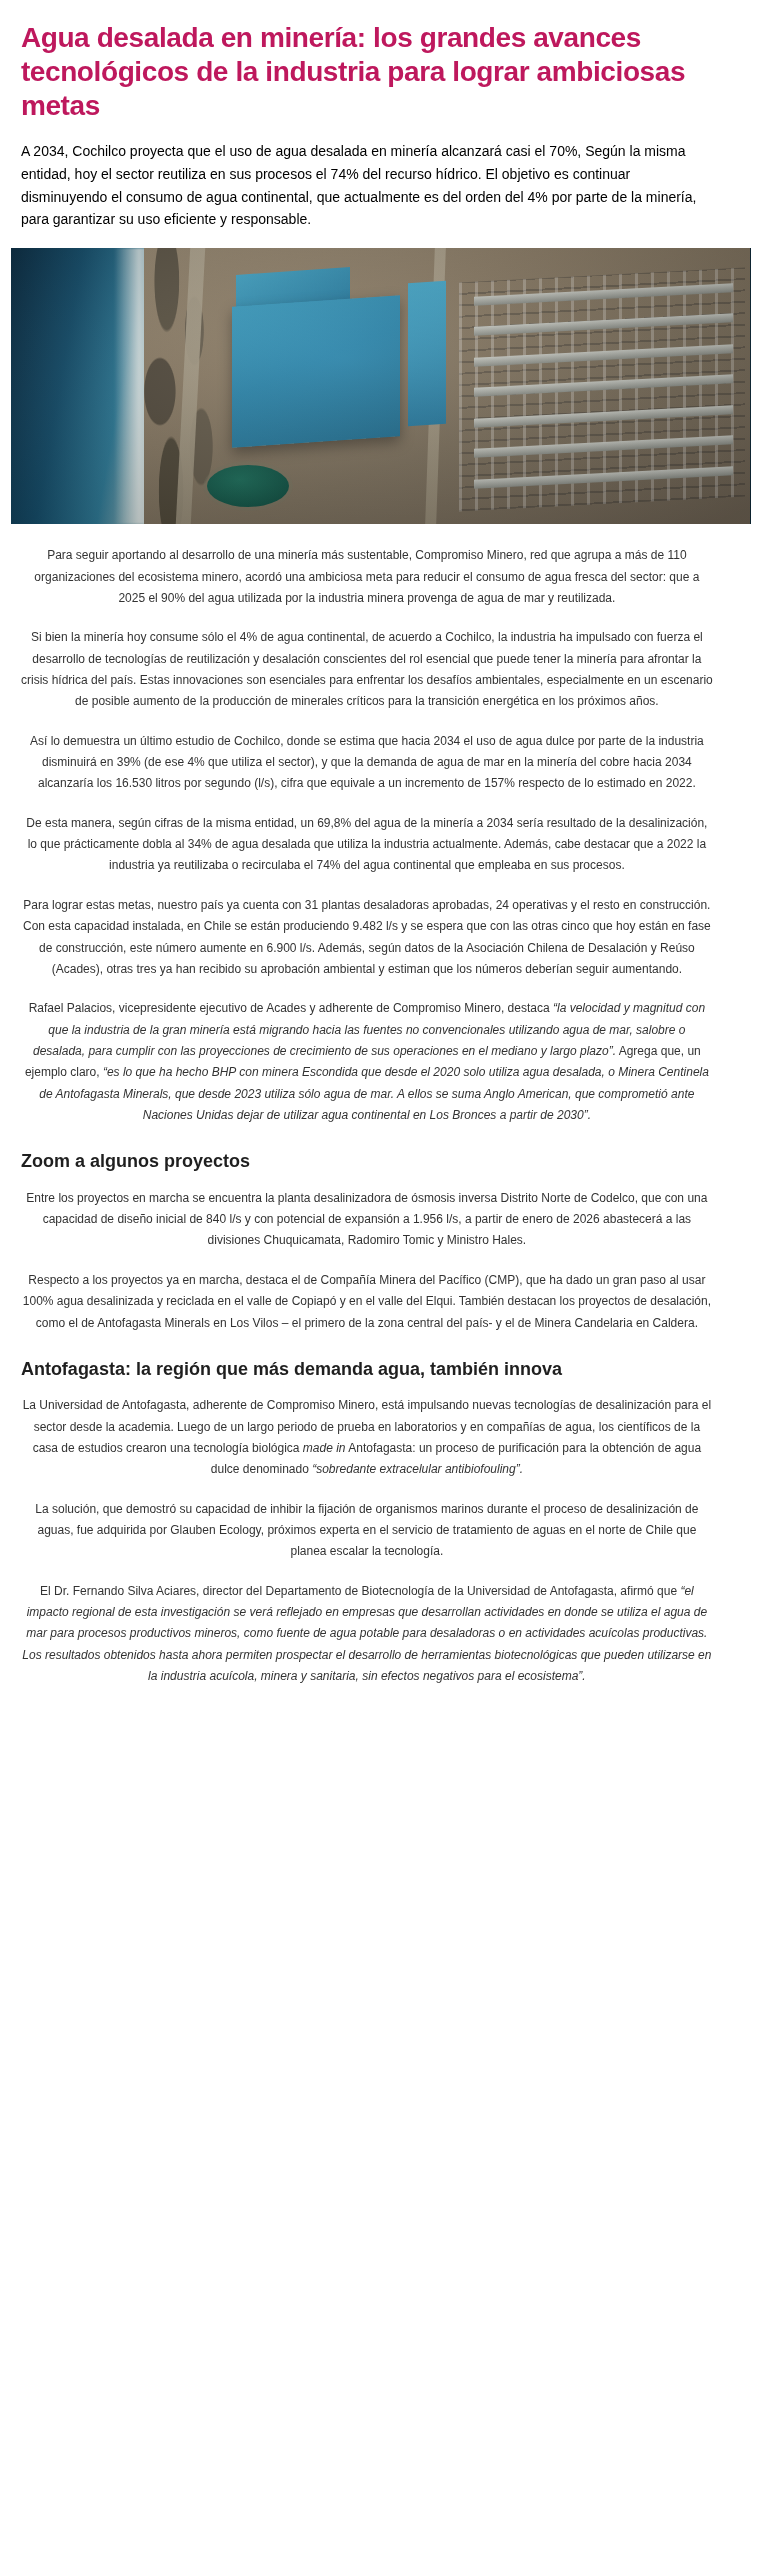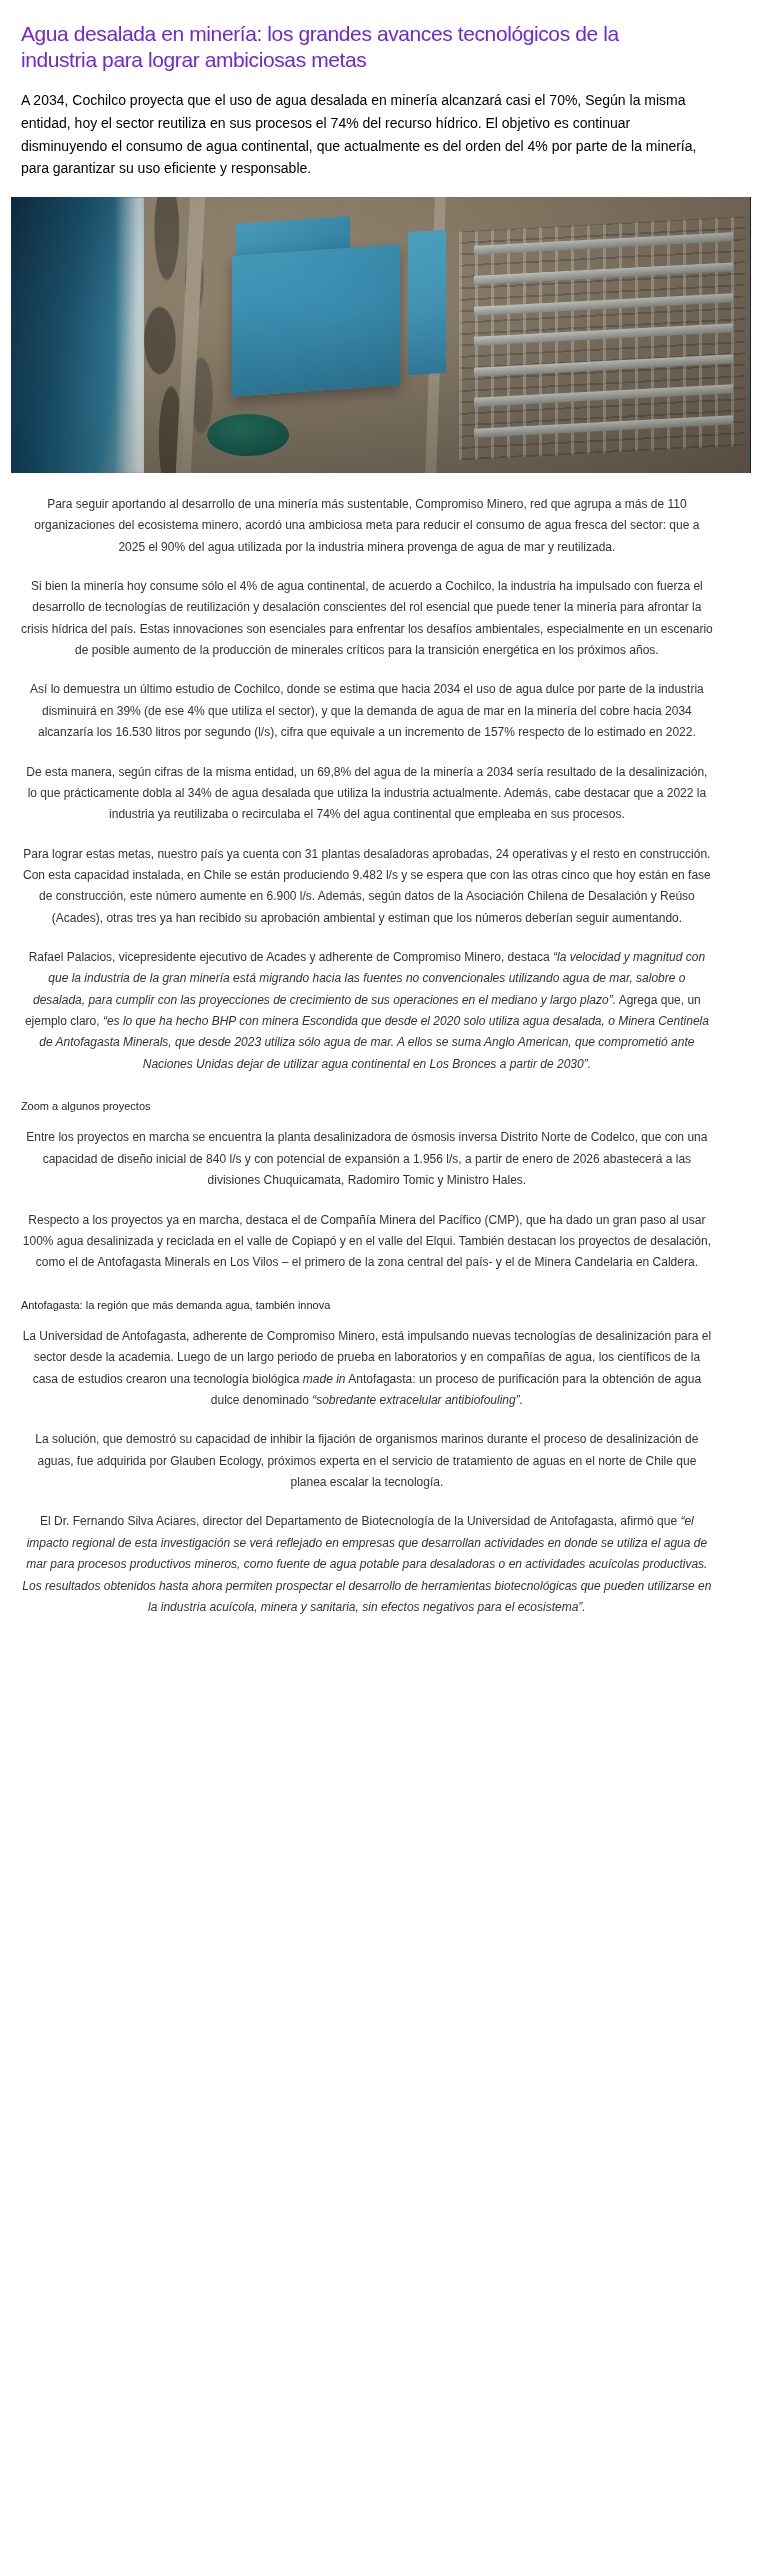--- a/index.html
+++ b/index.html
@@ -18,25 +18,25 @@
     width: 763px;
     min-height: 2576px;
     background: #ffffff;
     position: relative;
     overflow: hidden;
   }
   .article {
     padding: 0 11.4px;
   }
   h1.headline {
-    font-size: 21px;
+    font-size: 28px;
     line-height: 1.22;
-    font-weight: 400;
+    font-weight: 700;
     letter-spacing: -0.4px;
-    color: #6d28d9;
+    color: #be185d;
     margin: 21px 9.5px 17px 9.5px;
     max-width: 667px;
   }
   .standfirst {
     font-size: 14px;
     line-height: 1.62;
     color: #000000;
     margin: 0 9.5px 17px 9.5px;
     max-width: 679px;
   }
@@ -150,22 +150,22 @@
   p.body {
     font-size: 12px;
     line-height: 1.78;
     color: #333333;
     margin: 0 9.5px 18px 9.5px;
     max-width: 692px;
     text-align: center;
   }
   p.body em, .ital { font-style: italic; }
   h2.subhead {
-    font-size: 11px;
-    font-weight: 400;
+    font-size: 18px;
+    font-weight: 700;
     color: #1f1f1f;
     margin: 25px 9.5px 15.3px 9.5px;
   }
   .spacer-bottom { height: 25px; }
 </style>
 </head>
 <body>
 
 <div class="page">
   <article class="article">

